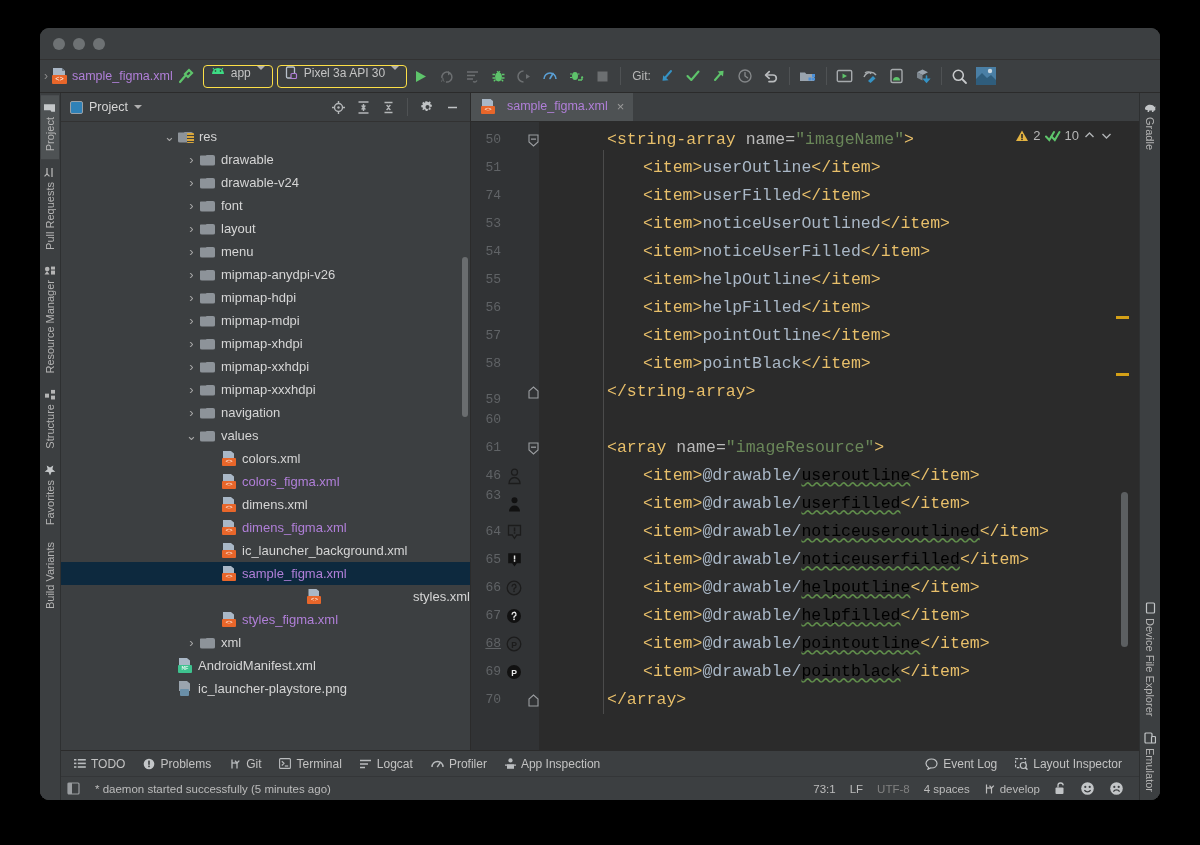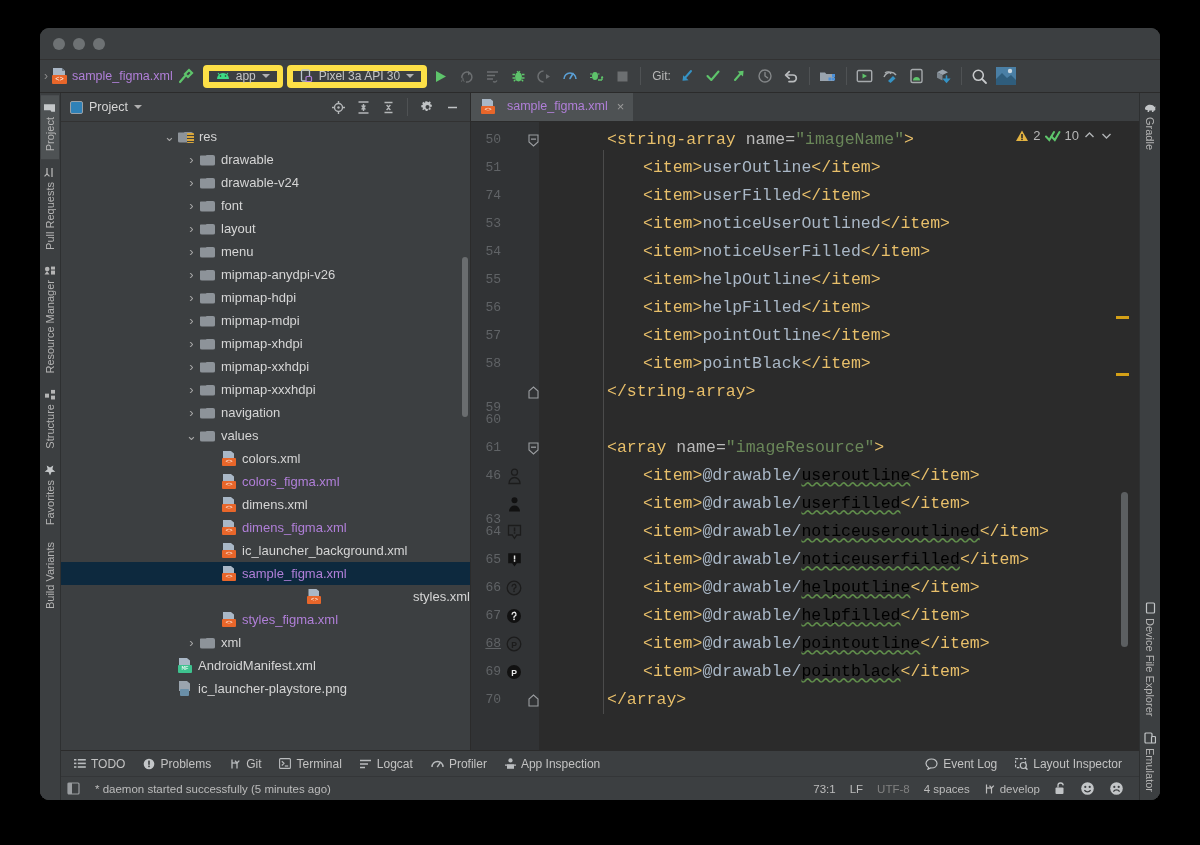--- a/index.html
+++ b/index.html
@@ -48,22 +48,22 @@
     position:absolute; left:0; bottom:0; width:15px;height:9px;
     background:#e8662a; border-radius:1px; color:#fff; font-size:7px;
     font-family:"Liberation Mono", monospace; line-height:9px; text-align:center;
   }
   #crumb-name{ color:#b07fd8; font-size:12.5px; }
   .tb-icon{
     width:26px;height:24px; display:flex;align-items:center;justify-content:center;
     border-radius:3px; flex:0 0 auto;
   }
   .sel-box{
-    height:23px; border:6px solid #fde047; border-radius:4px;
-    display:flex;align-items:center;gap:6px; padding:0 7px; color:#c4c4c4;
+    height:23px; border:1px solid #fde047; border-radius:4px;
+    display:flex;gap:6px; padding:0 7px; color:#c4c4c4;
     font-size:12px; margin-left:4px;
   }
   .caret{ width:0;height:0;border-left:4px solid transparent;border-right:4px solid transparent;
     border-top:4px solid #b0b0b0; }
   .tb-div{ width:1px;height:18px;background:#4f5254; margin:0 5px; }
   .gitlbl{ font-size:12px;color:#b8b8b8; margin:0 3px 0 6px; }
 
   
   #body{ flex:1 1 auto; display:flex; min-height:0; background:#3c3f41; }
 
@@ -720,42 +720,42 @@
                   </svg>
                 </div>
                 <div class="gln" style="top: 32px;">51</div>
                 <div class="gln" style="top: 60px;">74</div>
                 <div class="gln" style="top: 88px;">53</div>
                 <div class="gln" style="top: 116px;">54</div>
                 <div class="gln" style="top: 144px;">55</div>
                 <div class="gln" style="top: 172px;">56</div>
                 <div class="gln" style="top: 200px;">57</div>
                 <div class="gln" style="top: 228px;">58</div>
-                <div class="gln" style="top: 272px;">59</div>
+                <div class="gln" style="top: 264px;">59</div>
                 <div class="fold" style="top: 256px;">
                   <svg width="11" height="13" viewBox="0 0 11 13">
                     <path d="M1 12h9V5L5.5 1 1 5z" stroke="#9a9da0" stroke-width="1.1" fill="none"></path>
                   </svg>
                 </div>
                 <div class="gln" style="top: 284px;">60</div>
                 <div class="gln" style="top: 312px;">61</div>
                 <div class="fold" style="top: 312px;">
                   <svg width="11" height="13" viewBox="0 0 11 13">
                     <path d="M1 1h9v7L5.5 12 1 8z" stroke="#9a9da0" stroke-width="1.1" fill="none"></path>
                     <path d="M3 5.2h5" stroke="#9a9da0" stroke-width="1.3"></path>
                   </svg>
                 </div>
                 <div class="gln" style="top: 340px;">46</div>
                 <div class="gico" style="top: 340px;">
                   <svg width="15" height="17" viewBox="0 0 15 17">
                     <path d="M7.5 1.2a3 3 0 0 1 3 3c0 1.7-1.3 3-3 3s-3-1.3-3-3a3 3 0 0 1 3-3z" stroke="#1c1c1c" stroke-width="1.3" fill="none"></path>
                     <path d="M2 15.5c0-3.4 2.4-6 5.5-6s5.5 2.6 5.5 6z" stroke="#1c1c1c" stroke-width="1.3" fill="none"></path>
                   </svg>
                 </div>
-                <div class="gln" style="top: 384px;">63</div>
+                <div class="gln" style="top: 360px;">63</div>
                 <div class="gico" style="top: 368px;">
                   <svg width="15" height="17" viewBox="0 0 15 17">
                     <circle cx="7.5" cy="4.2" r="3" fill="#111"></circle>
                     <path d="M2 15.5c0-3.4 2.4-6 5.5-6s5.5 2.6 5.5 6z" fill="#111"></path>
                   </svg>
                 </div>
                 <div class="gln" style="top: 396px;">64</div>
                 <div class="gico" style="top: 396px;">
                   <svg width="15" height="16" viewBox="0 0 15 16">
                     <path d="M1.5 1.5h12v9.5H9.8L7.5 14.3 5.2 11H1.5z" stroke="#1c1c1c" stroke-width="1.3" fill="none"></path>

